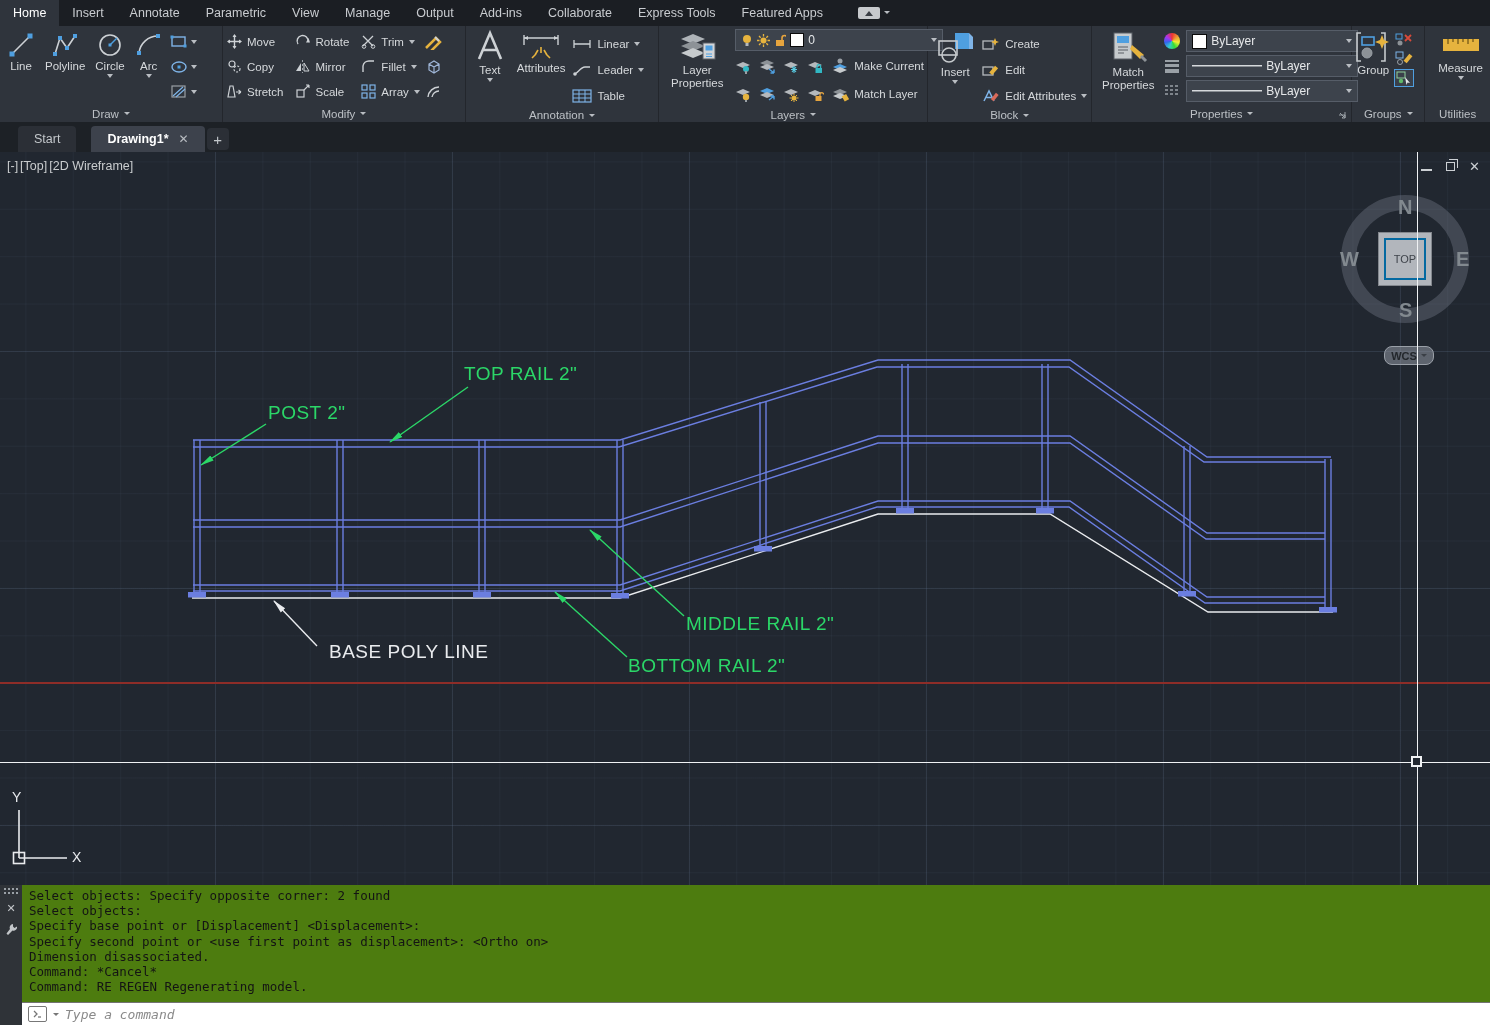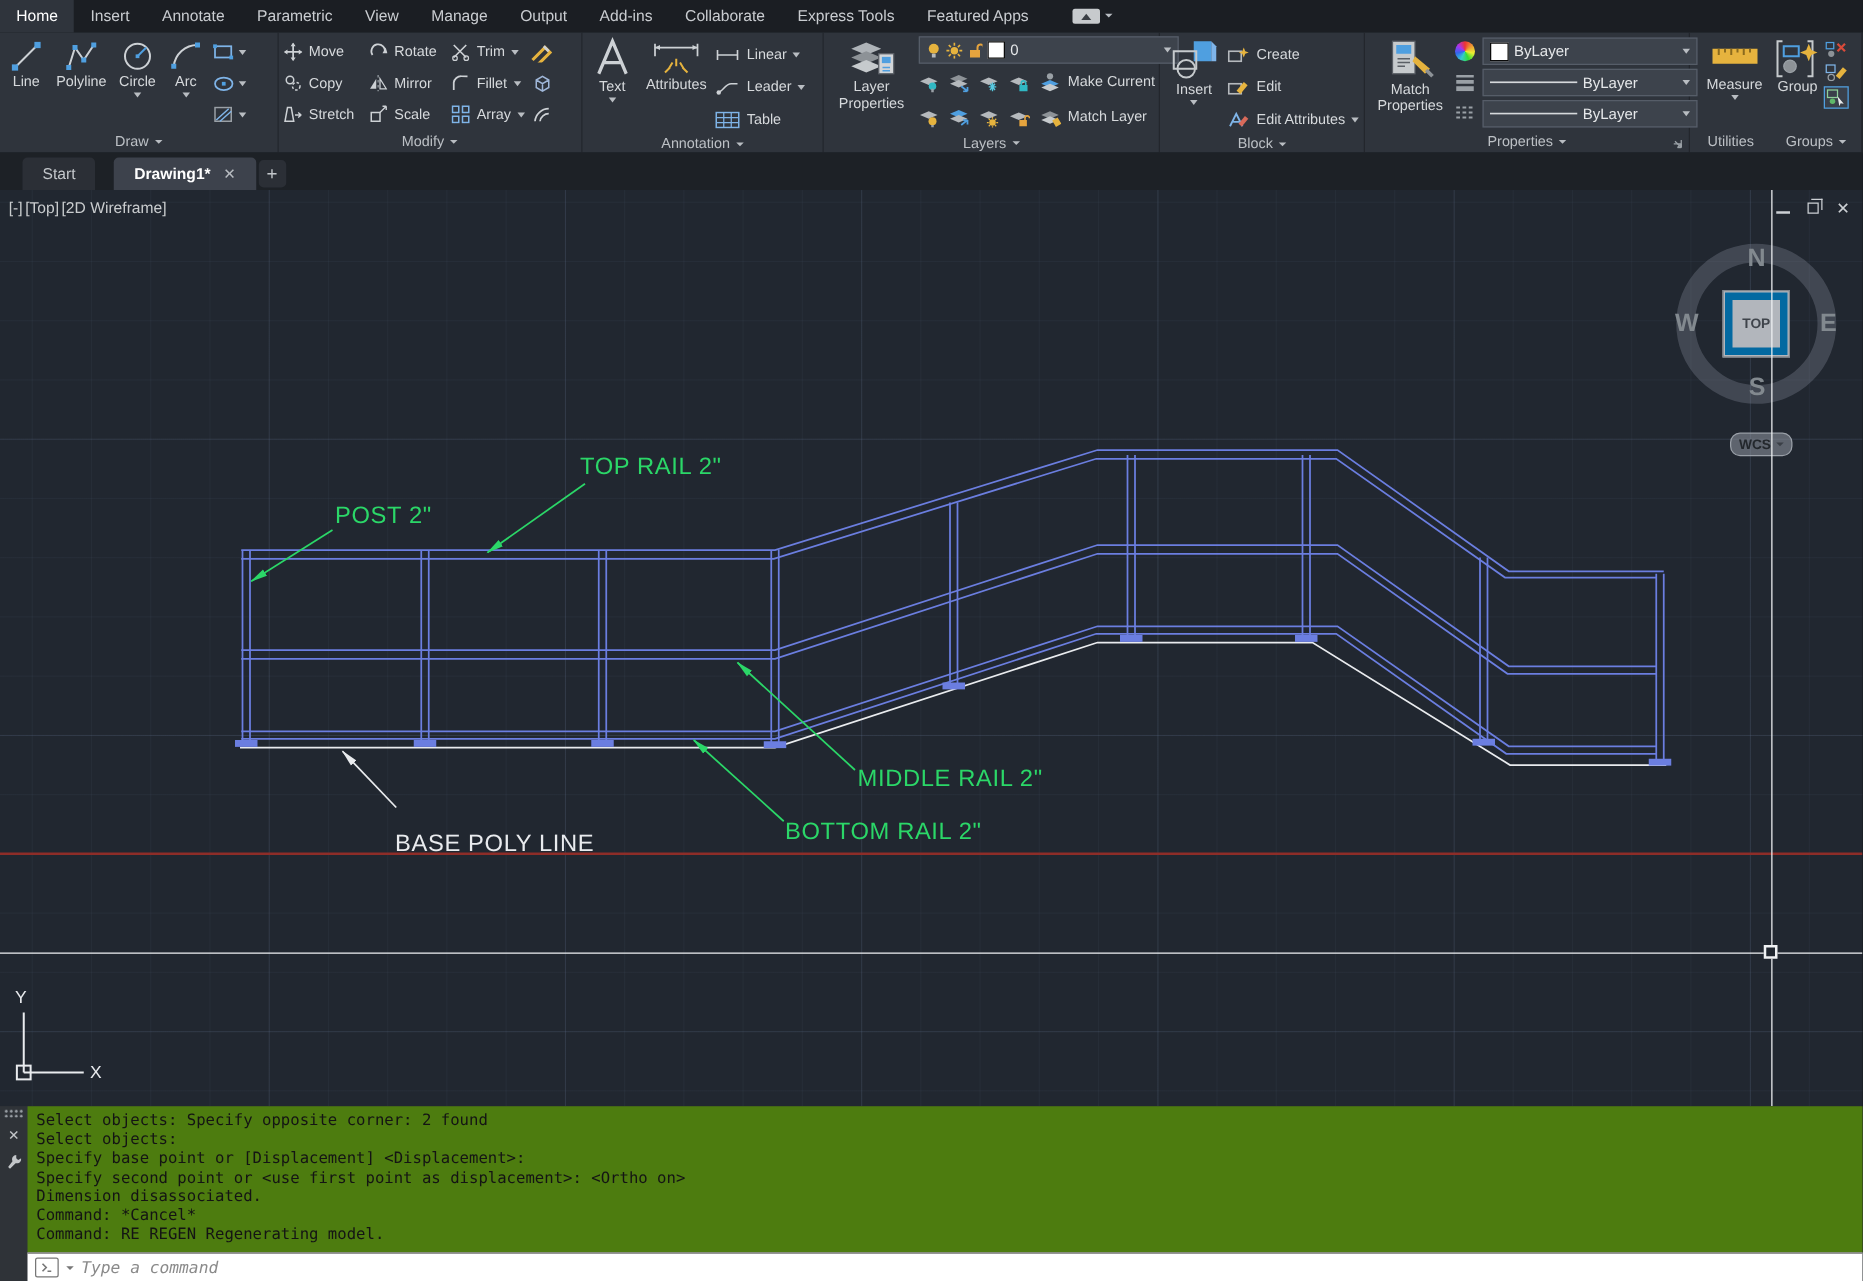--- a/index.html
+++ b/index.html
@@ -77,22 +77,22 @@
   .wmin{width:11px;height:2px;background:#ccd0d4;margin-top:7px;}
   .wres{width:9px;height:9px;border:1.5px solid #ccd0d4;position:relative;box-sizing:border-box;}
   .wres:before{content:"";position:absolute;left:2px;top:-4px;width:9px;height:9px;border:1.5px solid #ccd0d4;border-left:none;border-bottom:none;box-sizing:border-box;}
   .wclose{font-size:13px;line-height:13px;}
   
   .vcring{position:absolute;left:1341px;top:43px;width:128px;height:128px;border-radius:50%;
           border:15px solid rgba(128,136,150,.34);box-sizing:border-box;}
   .vcl{position:absolute;font-size:20px;font-weight:bold;color:#82898f;}
   .vcface{position:absolute;left:1378px;top:80px;width:54px;height:54px;background:#b2b6bc;border:1px solid #83878d;
           box-sizing:border-box;display:flex;align-items:center;justify-content:center;}
-  .vcface .inner{width:38px;height:38px;border:6px solid #0369a1;display:flex;align-items:center;justify-content:center;
-          font-size:11px;font-weight:bold;color:#3f444b;}
+  .vcface .inner{width:38px;height:38px;border:2px solid #0369a1;display:flex;align-items:center;justify-content:center;
+          font-size:11px;font-weight:normal;color:#3f444b;}
   .wcs{position:absolute;left:1384px;top:194px;width:48px;height:17px;border-radius:8px;
        background:rgba(145,152,163,.55);border:1px solid #9aa0a8;display:flex;align-items:center;justify-content:center;
        gap:4px;font-size:11px;font-weight:bold;color:#23272c;}
   .wcs .car{border-top-color:#3a3f46;}
 
   
   #cmd{position:absolute;left:0;right:0;top:885px;height:140px;display:flex;background:#2f3338;}
   .cstrip{width:22px;background:#2f3338;display:flex;flex-direction:column;align-items:center;padding-top:2px;gap:8px;color:#c3c6c9;}
   .grip{width:16px;height:7px;background:radial-gradient(#9aa0a6 1px, transparent 1.2px);background-size:4px 4px;}
   .cmain{flex:1;display:flex;flex-direction:column;}
@@ -635,38 +635,20 @@
           <span class="car sm"></span>
         <span style="position:absolute;right:5px;bottom:3px;">
             <svg width="8" height="8" viewBox="0 0 8 8">
               <path d="M1 4 L7 4 M7 4 L7 1 M7 4 L4 7 M7 7 L7 4" stroke="#9aa0a6" stroke-width="1" fill="none"></path>
               <path d="M2 2 L7 7 M7 7 H4 M7 7 V4" stroke="#9aa0a6" stroke-width="1" fill="none"></path>
             </svg>
           </span>
       </div>
     </div>
 
-    <div class="panel" style="flex:1;border-right:none;">
-      <div class="pbody" style="justify-content:flex-start;padding-left:10px;">
-        <div class="bigbtn">
-          <span class="ic">
-              <svg width="40" height="30" viewBox="0 0 40 30">
-                <rect x="2" y="8" width="36" height="12" fill="#e6b33e"></rect>
-                <path d="M7 8 V13 M12 8 V11 M17 8 V13 M22 8 V11 M27 8 V13 M32 8 V11" stroke="#8a6a1e" stroke-width="1.6"></path>
-              </svg>
-            </span>
-          <span>Measure</span>
-          <span class="car"></span>
-        </div>
-      </div>
-      <div class="plabel">
-          <span>Utilities</span>
-        </div>
-    </div>
-
     <div class="panel" style="width:74px">
       <div class="pbody" style="gap:2px;padding-left:2px;">
         <div class="bigbtn" style="padding:2px 1px">
           <span class="ic">
               <svg width="36" height="32" viewBox="0 0 36 32">
                 <path d="M6 2 H2 V30 H6 M26 2 H30 V30 H26" stroke="#c6cacd" stroke-width="1.6" fill="none"></path>
                 <rect x="7" y="6" width="12" height="8" stroke="#4f9fe0" fill="none" stroke-width="1.6"></rect>
                 <circle cx="12" cy="22" r="5" stroke="#9aa0a6" fill="#8d9297"></circle>
                 <path d="M27 4 L29 9 L34 11 L29 13 L27 18 L25 13 L20 11 L25 9 z" fill="#e6b33e"></path>
               </svg>
@@ -693,20 +675,38 @@
                 <rect x="1" y="1" width="8" height="6" stroke="#8fd09a" fill="none"></rect>
                 <circle cx="5" cy="10" r="2.2" fill="#5fb86a"></circle>
                 <path d="M9 6 L14 12 L11.5 11.5 L10.5 14 z" fill="#e8eaec"></path>
               </svg>
             </span>
         </div>
       </div>
       <div class="plabel">
           <span>Groups</span>
           <span class="car sm"></span>
+        </div>
+    </div>
+
+    <div class="panel" style="flex:1;border-right:none;">
+      <div class="pbody" style="justify-content:flex-start;padding-left:10px;">
+        <div class="bigbtn">
+          <span class="ic">
+              <svg width="40" height="30" viewBox="0 0 40 30">
+                <rect x="2" y="8" width="36" height="12" fill="#e6b33e"></rect>
+                <path d="M7 8 V13 M12 8 V11 M17 8 V13 M22 8 V11 M27 8 V13 M32 8 V11" stroke="#8a6a1e" stroke-width="1.6"></path>
+              </svg>
+            </span>
+          <span>Measure</span>
+          <span class="car"></span>
+        </div>
+      </div>
+      <div class="plabel">
+          <span>Utilities</span>
         </div>
     </div>
   </div>
 
   <div class="ftabs">
     <div class="ftab">
         <span>Start</span>
       </div>
     <div class="ftab active" style="margin-left:13px">
       <span>Drawing1*</span>
@@ -766,21 +766,21 @@
         <polyline points="627,657 555,592" fill="none" stroke="#2bd768" stroke-width="1.4" marker-end="url(#ah-g)"></polyline>
         <polyline points="317,646 274,601" fill="none" stroke="#e9ebee" stroke-width="1.4" marker-end="url(#ah-w)"></polyline>
       </svg>
 
     <div class="redline"></div>
 
     <div class="cadlabel green" style="left: 464px; top: 211px;">TOP RAIL 2"</div>
     <div class="cadlabel green" style="left: 268px; top: 250px;">POST 2"</div>
     <div class="cadlabel green" style="left: 686px; top: 461px;">MIDDLE RAIL 2"</div>
     <div class="cadlabel green" style="left: 628px; top: 503px;">BOTTOM RAIL 2"</div>
-    <div class="cadlabel white" style="left: 316px; top: 489px; margin-top: 24px;">BASE POLY LINE</div>
+    <div class="cadlabel white" style="left: 329px; top: 489px;">BASE POLY LINE</div>
 
     <div class="vplabel">
       <span>[-]</span>
       <span>[Top]</span>
       <span>[2D Wireframe]</span>
     </div>
 
     <div class="winctl">
       <span class="wmin"></span>
       <span class="wres"></span>

